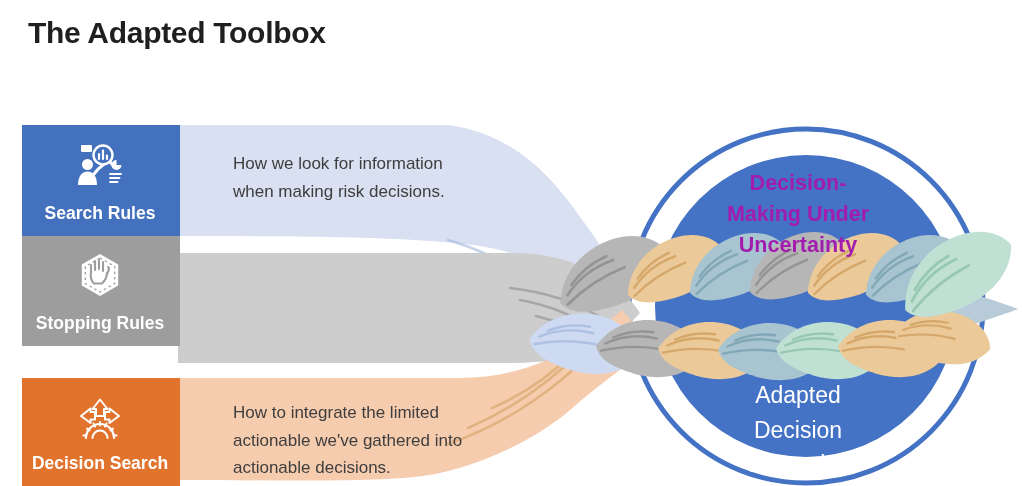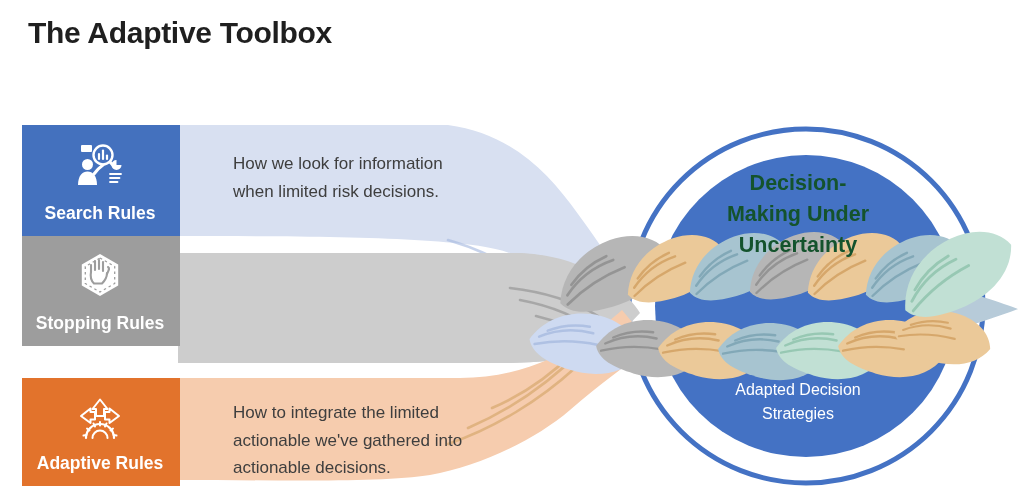--- a/index.html
+++ b/index.html
@@ -42,33 +42,33 @@
   
   .desc{
     position:absolute;margin:0;color:var(--body_text);font-size:17px;line-height:1.62;
   }
   .desc.d1{left:233px;top:150px;width:228px;}
   .desc.d2{left:233px;top:276px;width:215px;}
   .desc.d3{left:233px;top:399px;width:232px;}
   
   .circle-heading{
     position:absolute;left:716px;top:168px;width:164px;text-align:center;
-    color:#14532d;font-weight:700;font-size:21.5px;line-height:1.45;
+    color:#a21caf;font-weight:700;font-size:21.5px;line-height:1.45;
   }
   .circle-caption{
     position:absolute;left:718px;top:378px;width:160px;text-align:center;
-    color:#fff;font-size:16px;line-height:1.5;
+    color:#fff;font-size:23px;line-height:1.5;
   }
 </style>
 </head>
 <body>
 
 <div class="stage">
 
-  <h1 class="page-title">The Adaptive Toolbox</h1>
+  <h1 class="page-title">The Adapted Toolbox</h1>
 
   <svg class="art" viewBox="0 0 1022 486">
 
     <circle class="f-ring" cx="806" cy="306" r="177"></circle>
     <circle class="f-circle" cx="806" cy="306" r="151"></circle>
 
     <path class="f-b1" d="M178,125 L448,125 C512,134 548,172 578,214 C598,241 616,268 632,296
          L598,342 C575,302 548,272 512,254 C475,237 330,236 178,236 Z"></path>
     <path class="st st-b1" d="M448,240 C490,252 528,274 556,300"></path>
     <path class="st st-b1" d="M470,258 C505,270 535,288 558,310"></path>
@@ -189,21 +189,21 @@
       <path class="ic-fill" d="M42.5,27 L42.5,22 A5,5 0 1 0 47.5,27 Z"></path>
       <path class="ic-stroke" d="M36,36 H47" style="stroke-width:1.8"></path>
       <path class="ic-stroke" d="M36,40 H45.5" style="stroke-width:1.8"></path>
       <path class="ic-stroke" d="M36,44 H43.5" style="stroke-width:1.8"></path>
       <circle class="ic-fill" cx="13.5" cy="26.5" r="5.5"></circle>
       <path class="ic-fill" d="M4,47 C4,37.5 8.5,33.5 13.5,33.5 C18.5,33.5 23,37.5 23,47 Z"></path>
       <path class="ic-stroke" d="M20,36 C23,32 26,29 29,27" style="stroke-width:3"></path>
     </svg>
     <div class="cat-label">Search Rules</div>
   </div>
-  <p class="desc d1">How we look for information when limited risk decisions.</p>
+  <p class="desc d1">How we look for information when making risk decisions.</p>
 
   <div class="cat-box r2">
     <svg class="cat-icon" viewBox="0 0 52 52">
       <polygon class="ic-fill" points="26,5 44.2,15.5 44.2,36.5 26,47 7.8,36.5 7.8,15.5"></polygon>
       <polygon class="hex-dash" points="26,9 40.7,17.5 40.7,34.5 26,43 11.3,34.5 11.3,17.5"></polygon>
       <path class="hand-stroke" d="M17,23 V16"></path>
       <path class="hand-stroke" d="M21,21 V12"></path>
       <path class="hand-stroke" d="M25,20 V11"></path>
       <path class="hand-stroke" d="M29,22 V13"></path>
       <path class="hand-stroke" d="M33,25 C35,21 36,19 34,18"></path>
@@ -220,20 +220,20 @@
       <path class="ic-stroke" d="M12,47 A14,14 0 0 1 40,47" style="stroke-width:2.2"></path>
       <path class="ic-stroke" d="M18.5,47 A7.5,7.5 0 0 1 33.5,47" style="stroke-width:2"></path>
       <path class="ic-stroke" d="M9.5,44.5 L12.5,44" style="stroke-width:2"></path>
       <path class="ic-stroke" d="M13,37.5 L15.5,39.5" style="stroke-width:2"></path>
       <path class="ic-stroke" d="M19.5,32.5 L21,35.5" style="stroke-width:2"></path>
       <path class="ic-stroke" d="M26,31 V34.5" style="stroke-width:2"></path>
       <path class="ic-stroke" d="M32.5,32.5 L31,35.5" style="stroke-width:2"></path>
       <path class="ic-stroke" d="M39,37.5 L36.5,39.5" style="stroke-width:2"></path>
       <path class="ic-stroke" d="M42.5,44.5 L39.5,44" style="stroke-width:2"></path>
     </svg>
-    <div class="cat-label">Adaptive Rules</div>
+    <div class="cat-label">Decision Search</div>
   </div>
   <p class="desc d3">How to integrate the limited actionable we've gathered into actionable decisions.</p>
 
   <div class="circle-heading">Decision-Making Under Uncertainty</div>
   <div class="circle-caption">Adapted Decision Strategies</div>
 
 </div>
 
 </body></html>

